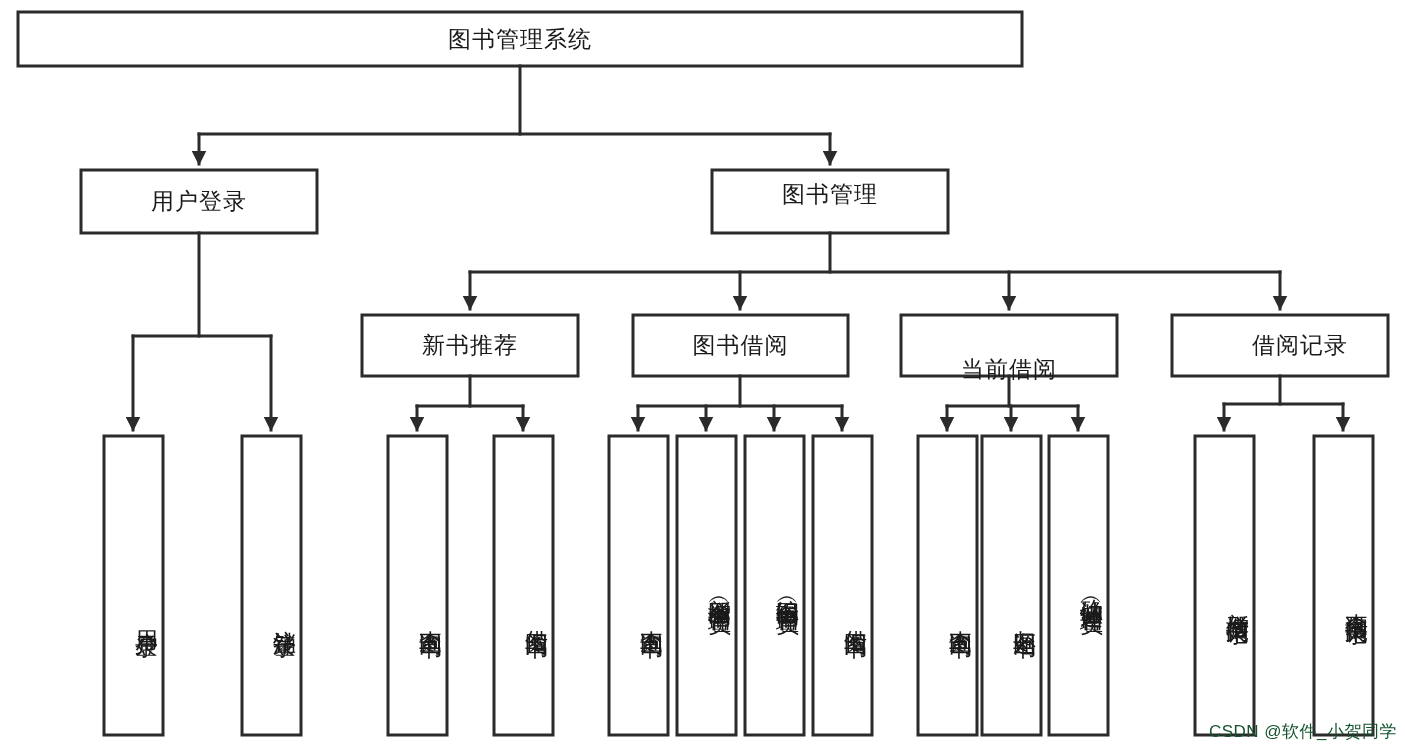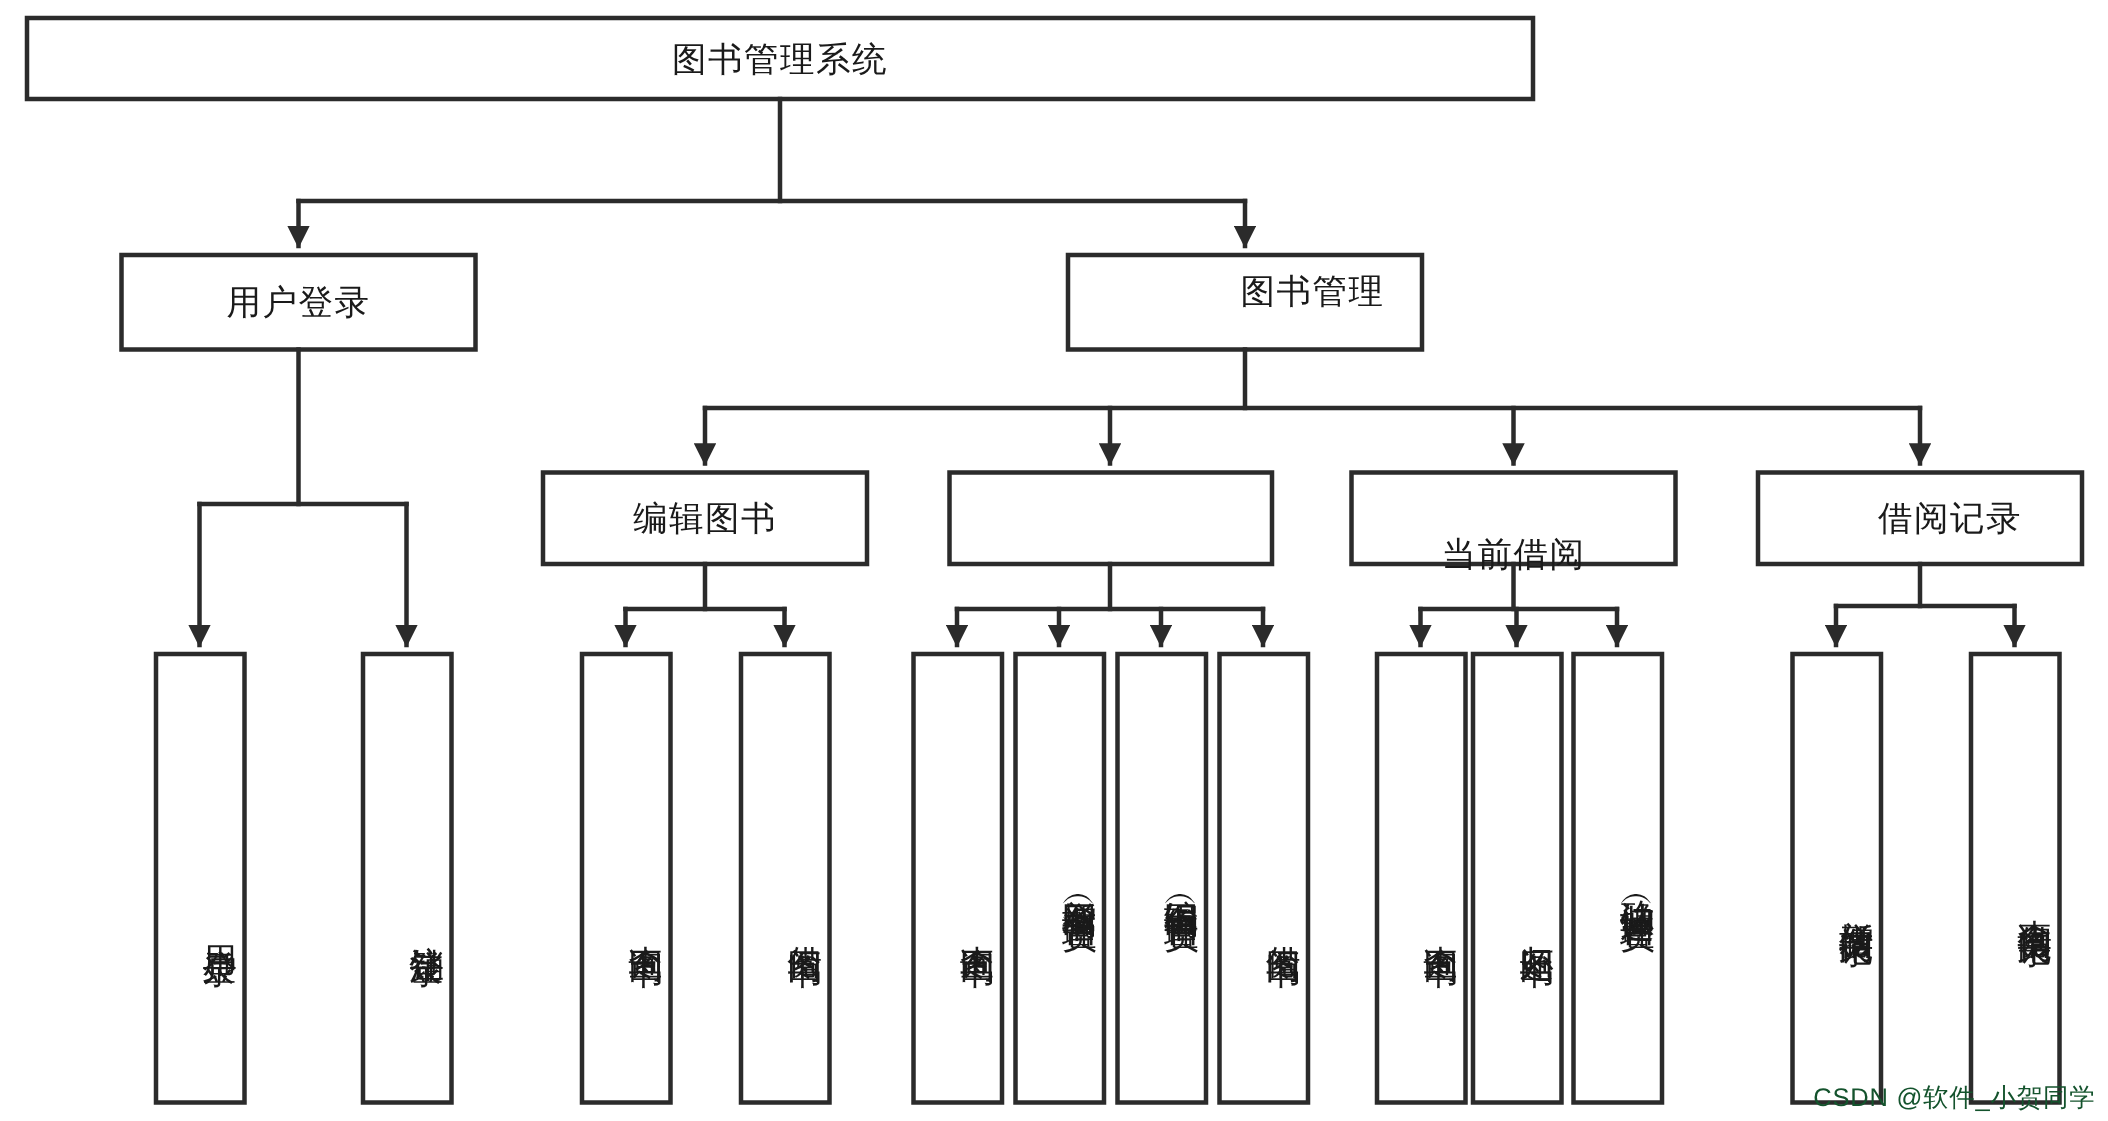--- a/index.html
+++ b/index.html
@@ -150,23 +150,24 @@
     <rect class="node-rect" x="982" y="436" width="59" height="299"></rect>
     <rect class="node-rect" x="1049" y="436" width="59" height="299"></rect>
 
     <rect class="node-rect" x="1195" y="436" width="59" height="299"></rect>
     <rect class="node-rect" x="1314" y="436" width="59" height="299"></rect>
   </svg>
 
   <div class="node-label-h" style="left:18px; top:12px; width:1004px; height:54px;">图书管理系统</div>
 
   <div class="node-label-h" style="left:81px; top:170px; width:236px; height:63px;">用户登录</div>
-  <div class="node-label-h" style="left:712px; top:170px; width:236px; height:48px;margin-left:45px;">图书管理</div>
+  <div class="node-label-h" style="left:712px; top:170px; width:236px; height:48px;">图书管理</div>
 
-  <div class="node-label-h" style="left:362px; top:315px; width:216px; height:61px;">编辑图书</div>
+  <div class="node-label-h" style="left:362px; top:315px; width:216px; height:61px;">新书推荐</div>
+  <div class="node-label-h" style="left:633px; top:315px; width:215px; height:61px;">图书借阅</div>
   <div class="node-label-h" style="left:901px; top:315px; width:216px; height:61px;margin-top:24px;">当前借阅</div>
   <div class="node-label-h" style="left:1192px; top:315px; width:216px; height:61px;">借阅记录</div>
 
   <div class="node-label-v" style="left:104px; top:496px; width:59px; height:239px;">用户登录</div>
   <div class="node-label-v" style="left:242px; top:496px; width:59px; height:239px;">注销登录</div>
 
   <div class="node-label-v" style="left:388px; top:496px; width:59px; height:239px;">查询图书</div>
   <div class="node-label-v" style="left:494px; top:496px; width:59px; height:239px;">借阅图书</div>
 
   <div class="node-label-v" style="left:609px; top:496px; width:59px; height:239px;">查询图书</div>

